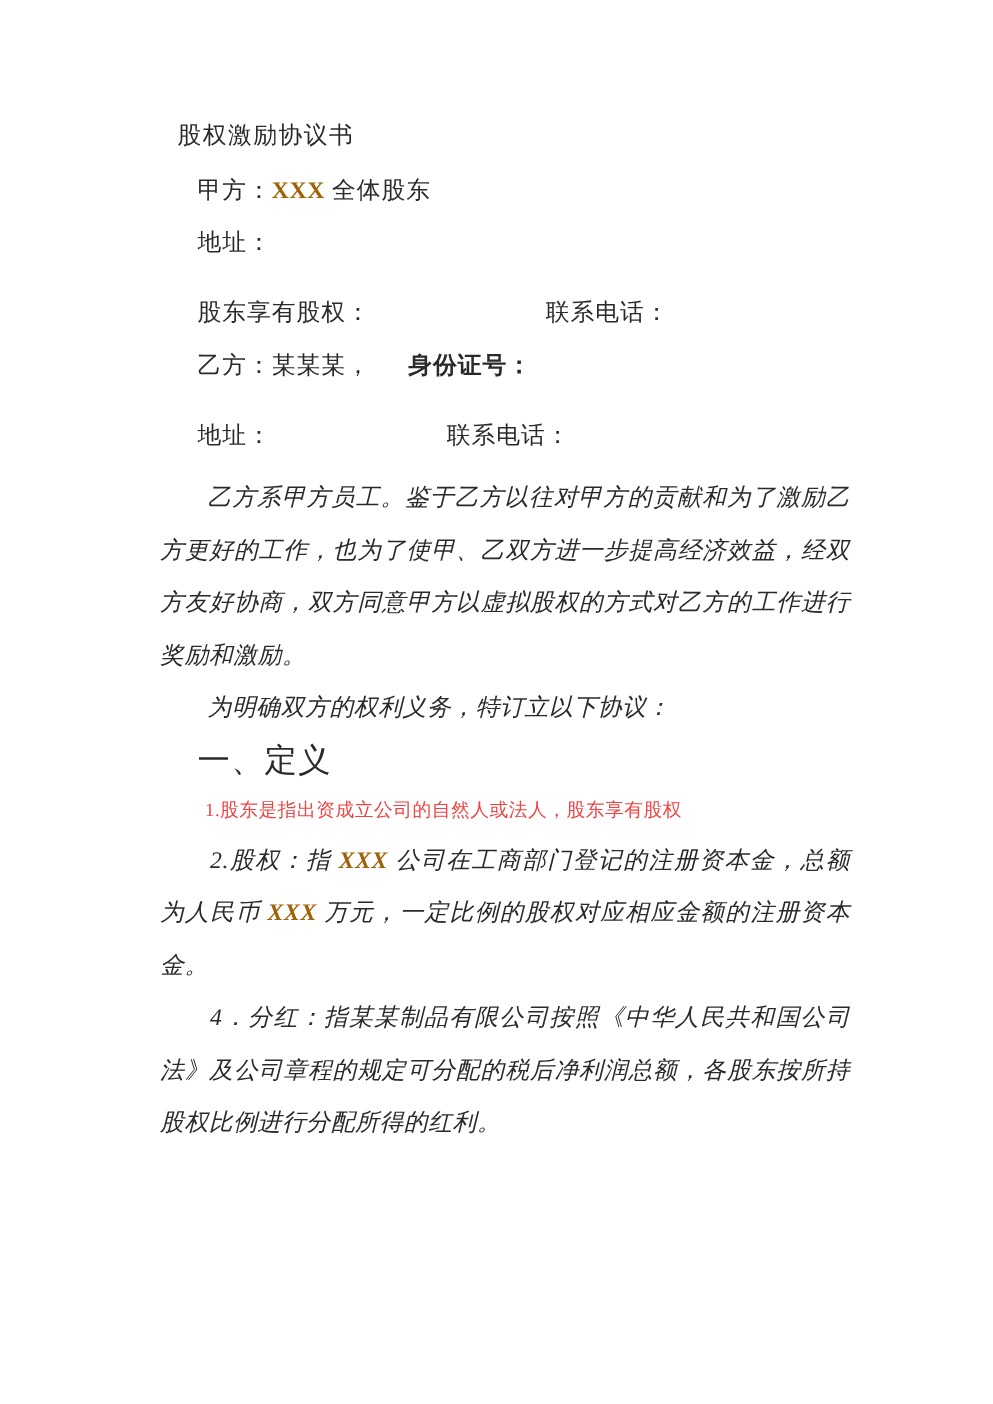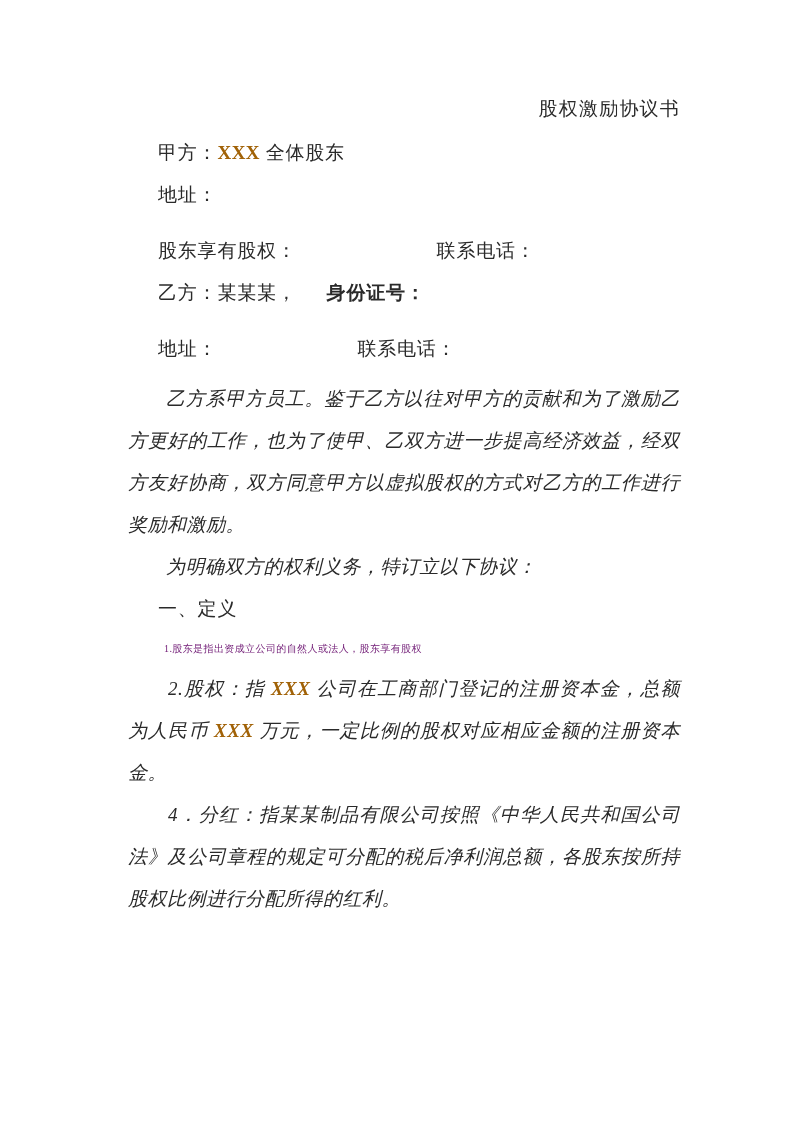--- a/index.html
+++ b/index.html
@@ -24,21 +24,21 @@
   }
   .content {
     position: absolute;
     left: 128px;
     top: 96px;
     width: 552px;
   }
 
   
   .doc-title {
-    text-align: right;
+    text-align: left;
     font-size: 19px;
     line-height: 26px;
     letter-spacing: 1.2px;
     margin: 0 0 18px 0;
     padding-left: 14px;
     font-weight: normal;
     color: #2a2a2a;
   }
 
   
@@ -78,35 +78,35 @@
     letter-spacing: 0.5px;
     margin: 0;
     text-align: justify;
     text-justify: inter-ideograph;
     text-indent: 38px;
     color: #2a2a2a;
     font-style: italic;
   }
 
   .heading {
-    font-size: 19px;
+    font-size: 26px;
     line-height: 42px;
     letter-spacing: 0.8px;
     margin: 0;
     text-indent: 30px;
     color: #2a2a2a;
   }
 
   .para-small {
-    font-size: 10px;
+    font-size: 15px;
     line-height: 38px;
     letter-spacing: 0.4px;
     margin: 0;
     text-indent: 36px;
-    color: #701a75;
+    color: #ef4444;
   }
 
   .item-gap { text-indent: 40px; }
 </style>
 </head>
 <body>
 
 <div class="page">
   <div class="content">
 

